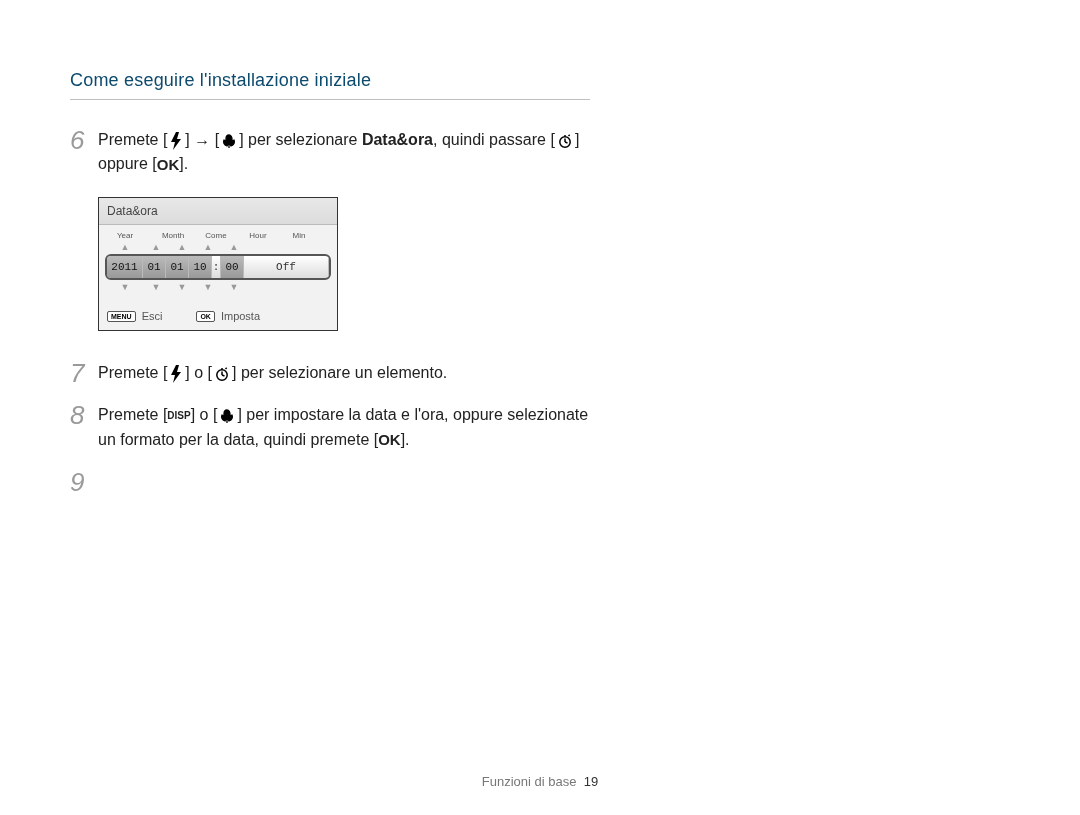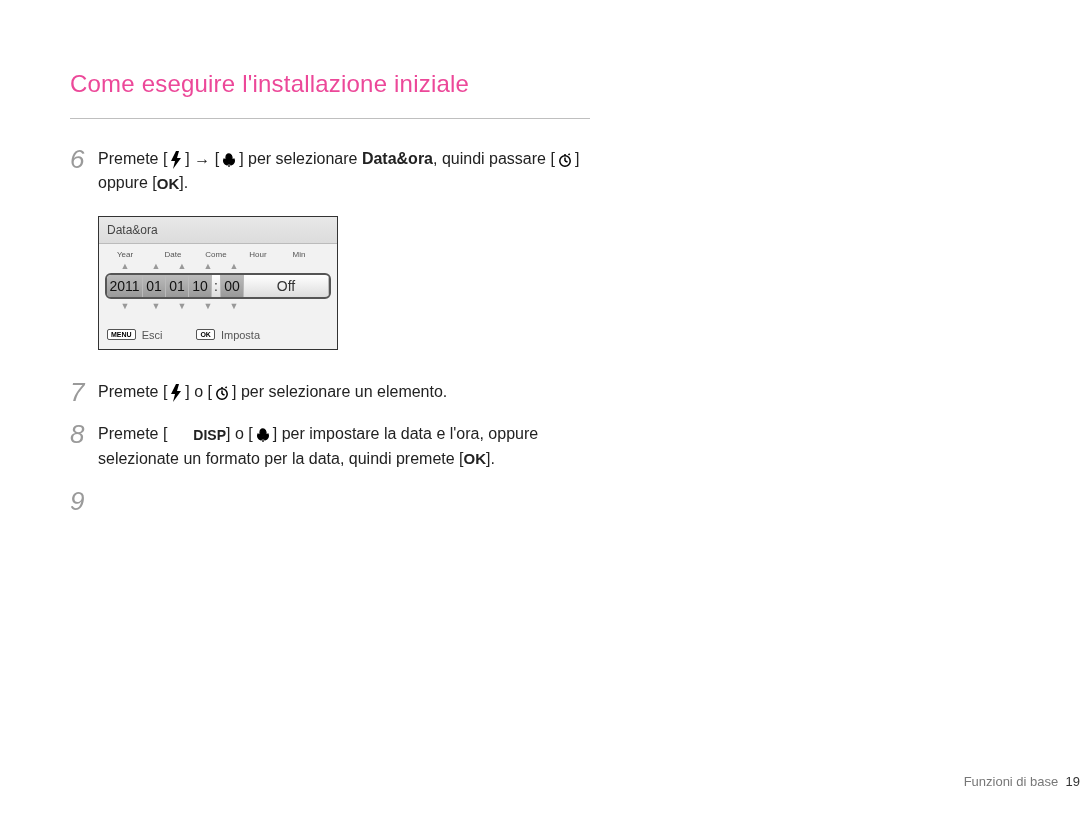--- a/index.html
+++ b/index.html
@@ -9,25 +9,25 @@
     width: 1080px;
     height: 815px;
     position: relative;
     color: #222;
   }
   .page {
     padding: 70px 70px 0 70px;
     width: 520px;
   }
   .header-title {
-    color: #ec4899;
-    font-size: 24px;
+    color: #0c4a6e;
+    font-size: 18px;
     font-weight: 400;
     letter-spacing: 0.2px;
-    margin-bottom: 20px;
+    margin-bottom: 8px;
   }
   .header-rule {
     border: none;
     border-top: 1px solid #bfbfbf;
     margin: 0 0 28px 0;
   }
   .step {
     display: flex;
     align-items: flex-start;
     margin-bottom: 18px;
@@ -59,23 +59,22 @@
   .timer-icon { width:16px; height:16px; }
   .ok-label {
     display:inline-block;
     font-weight:bold;
     font-size:15px;
     vertical-align:middle;
   }
   .disp-label {
     display:inline-block;
     font-weight:bold;
-    font-size:14px;
+    font-size:10px;
     vertical-align:middle;
-    margin-left:26px;
   }
   .menu-label {
     display:inline-block;
     font-weight:bold;
     font-size:15px;
     vertical-align:middle;
   }
 
   
   .screen {
@@ -129,38 +128,39 @@
     border: 2px solid #555;
     border-radius: 6px;
     background: linear-gradient(#fff,#ddd);
     display:flex;
     align-items:stretch;
     height: 22px;
     overflow:hidden;
   }
   .picker .cell {
     border-right: 1px solid #bbb;
-    font-size: 14px;
+    font-size: 11px;
     color:#333;
     display:flex;
     align-items:center;
     justify-content:center;
+    font-family:Liberation Mono, monospace;
   }
   .picker .sel {
     background: linear-gradient(#bbb,#999);
     color:#111;
   }
   .c-year{width:35px;}
   .c-std{width:22px;}
   .c-colon{width:8px; border-right:none; background:linear-gradient(#fff,#ddd);}
   .c-off{flex:1; border-right:none;}
 
   .screen-footer {
     display:flex;
-    align-items:flex-start;
+    align-items:flex-end;
     padding: 8px 8px;
     gap:6px;
     font-size:11px;
     color:#555;
     margin-top: 8px;
   }
   .mini-menu {
     border:1px solid #555;
     font-size:7px;
     font-weight:bold;
@@ -177,21 +177,21 @@
     background:#fff;
     color:#000;
     border-radius:2px;
     margin-left: 28px;
   }
 
   .footer {
     position:absolute;
     bottom: 26px;
     left:0; right:0;
-    text-align:right;
+    text-align:center;
     font-size:13px;
     color:#777;
   }
   .footer .pg {
     color:#333;
   }
 </style>
 </head>
 <body>
 
@@ -219,21 +219,21 @@
         </span><span>] oppure [</span><span class="ok-label">OK</span><span>].</span>
     </div>
   </div>
 
   <div class="screen">
     <div class="screen-inner">
       <div class="screen-title">Data&amp;ora</div>
 
       <div class="labels-row">
         <span class="lbl-year">Year</span>
-        <span class="lbl-month">Date</span>
+        <span class="lbl-month">Month</span>
         <span class="lbl-date">Come</span>
         <span class="lbl-hour">Hour</span>
         <span class="lbl-min">Min</span>
       </div>
 
       <div class="arrows-row">
         <span class="arr aw-year">▲</span>
         <span class="arr aw">▲</span>
         <span class="arr aw">▲</span>
         <span class="arr aw">▲</span>

